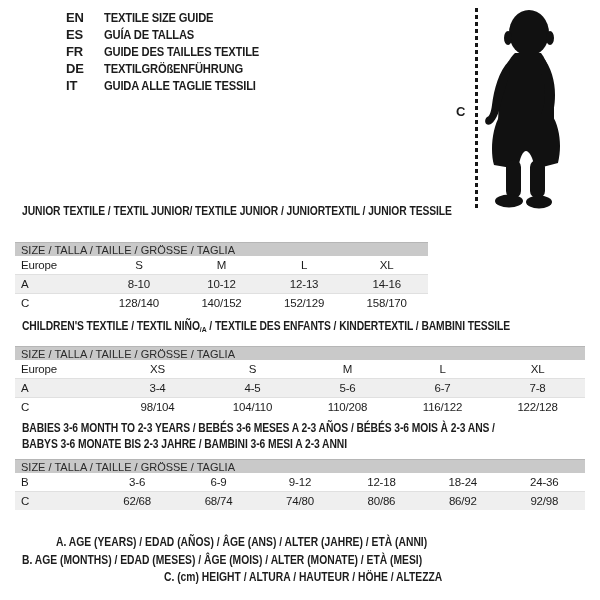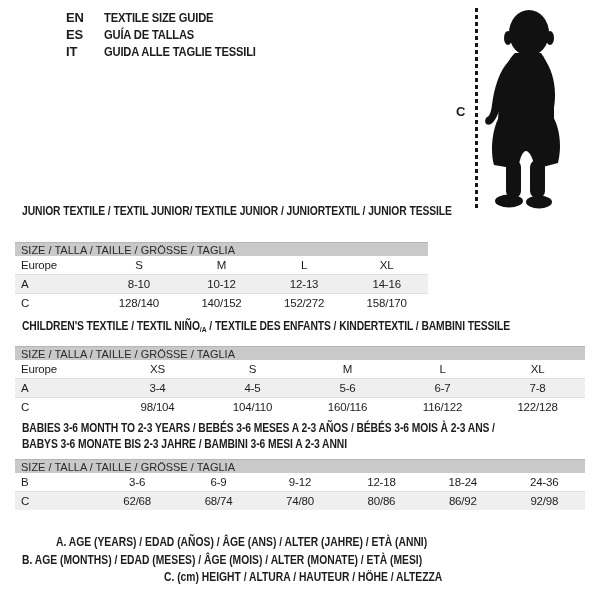--- a/index.html
+++ b/index.html
@@ -51,20 +51,28 @@
 <div id="canvas">
 
   <div class="lang-block">
     <div class="lang-row">
       <span class="lang-code">EN</span>
       <span class="cond">TEXTILE SIZE GUIDE</span>
     </div>
     <div class="lang-row">
       <span class="lang-code">ES</span>
       <span class="cond">GUÍA DE TALLAS</span>
+    </div>
+    <div class="lang-row">
+      <span class="lang-code">FR</span>
+      <span class="cond">GUIDE DES TAILLES TEXTILE</span>
+    </div>
+    <div class="lang-row">
+      <span class="lang-code">DE</span>
+      <span class="cond">TEXTILGRÖßENFÜHRUNG</span>
     </div>
     <div class="lang-row">
       <span class="lang-code">IT</span>
       <span class="cond">GUIDA ALLE TAGLIE TESSILI</span>
     </div>
   </div>
 
   <div class="dash-line"></div>
   <div class="c-label">C</div>
   <svg class="baby" viewBox="0 0 86 206" xmlns="http://www.w3.org/2000/svg">
@@ -108,21 +116,21 @@
           <td class="lbl">A</td>
           <td>8-10</td>
           <td>10-12</td>
           <td>12-13</td>
           <td>14-16</td>
         </tr>
         <tr>
           <td class="lbl">C</td>
           <td>128/140</td>
           <td>140/152</td>
-          <td>152/272</td>
+          <td>152/129</td>
           <td>158/170</td>
         </tr>
       </tbody>
     </table>
   </div>
 
   <div class="sec-title t-children">
     <span class="cond"><span>CHILDREN'S TEXTILE / TEXTIL NIÑO</span><span class="subscript">/A</span><span> / TEXTILE DES ENFANTS / KINDERTEXTIL / BAMBINI TESSILE</span></span>
   </div>
   <div class="tbl-wrap w-children">
@@ -150,21 +158,21 @@
           <td>3-4</td>
           <td>4-5</td>
           <td>5-6</td>
           <td>6-7</td>
           <td>7-8</td>
         </tr>
         <tr>
           <td class="lbl">C</td>
           <td>98/104</td>
           <td>104/110</td>
-          <td>160/116</td>
+          <td>110/208</td>
           <td>116/122</td>
           <td>122/128</td>
         </tr>
       </tbody>
     </table>
   </div>
 
   <div class="sec-title t-babies">
     <span class="cond">BABIES 3-6 MONTH TO 2-3 YEARS / BEBÉS 3-6 MESES A 2-3 AÑOS / BÉBÉS 3-6 MOIS À 2-3 ANS /</span><br>
     <span class="cond">BABYS 3-6 MONATE BIS 2-3 JAHRE / BAMBINI 3-6 MESI A 2-3 ANNI</span>

